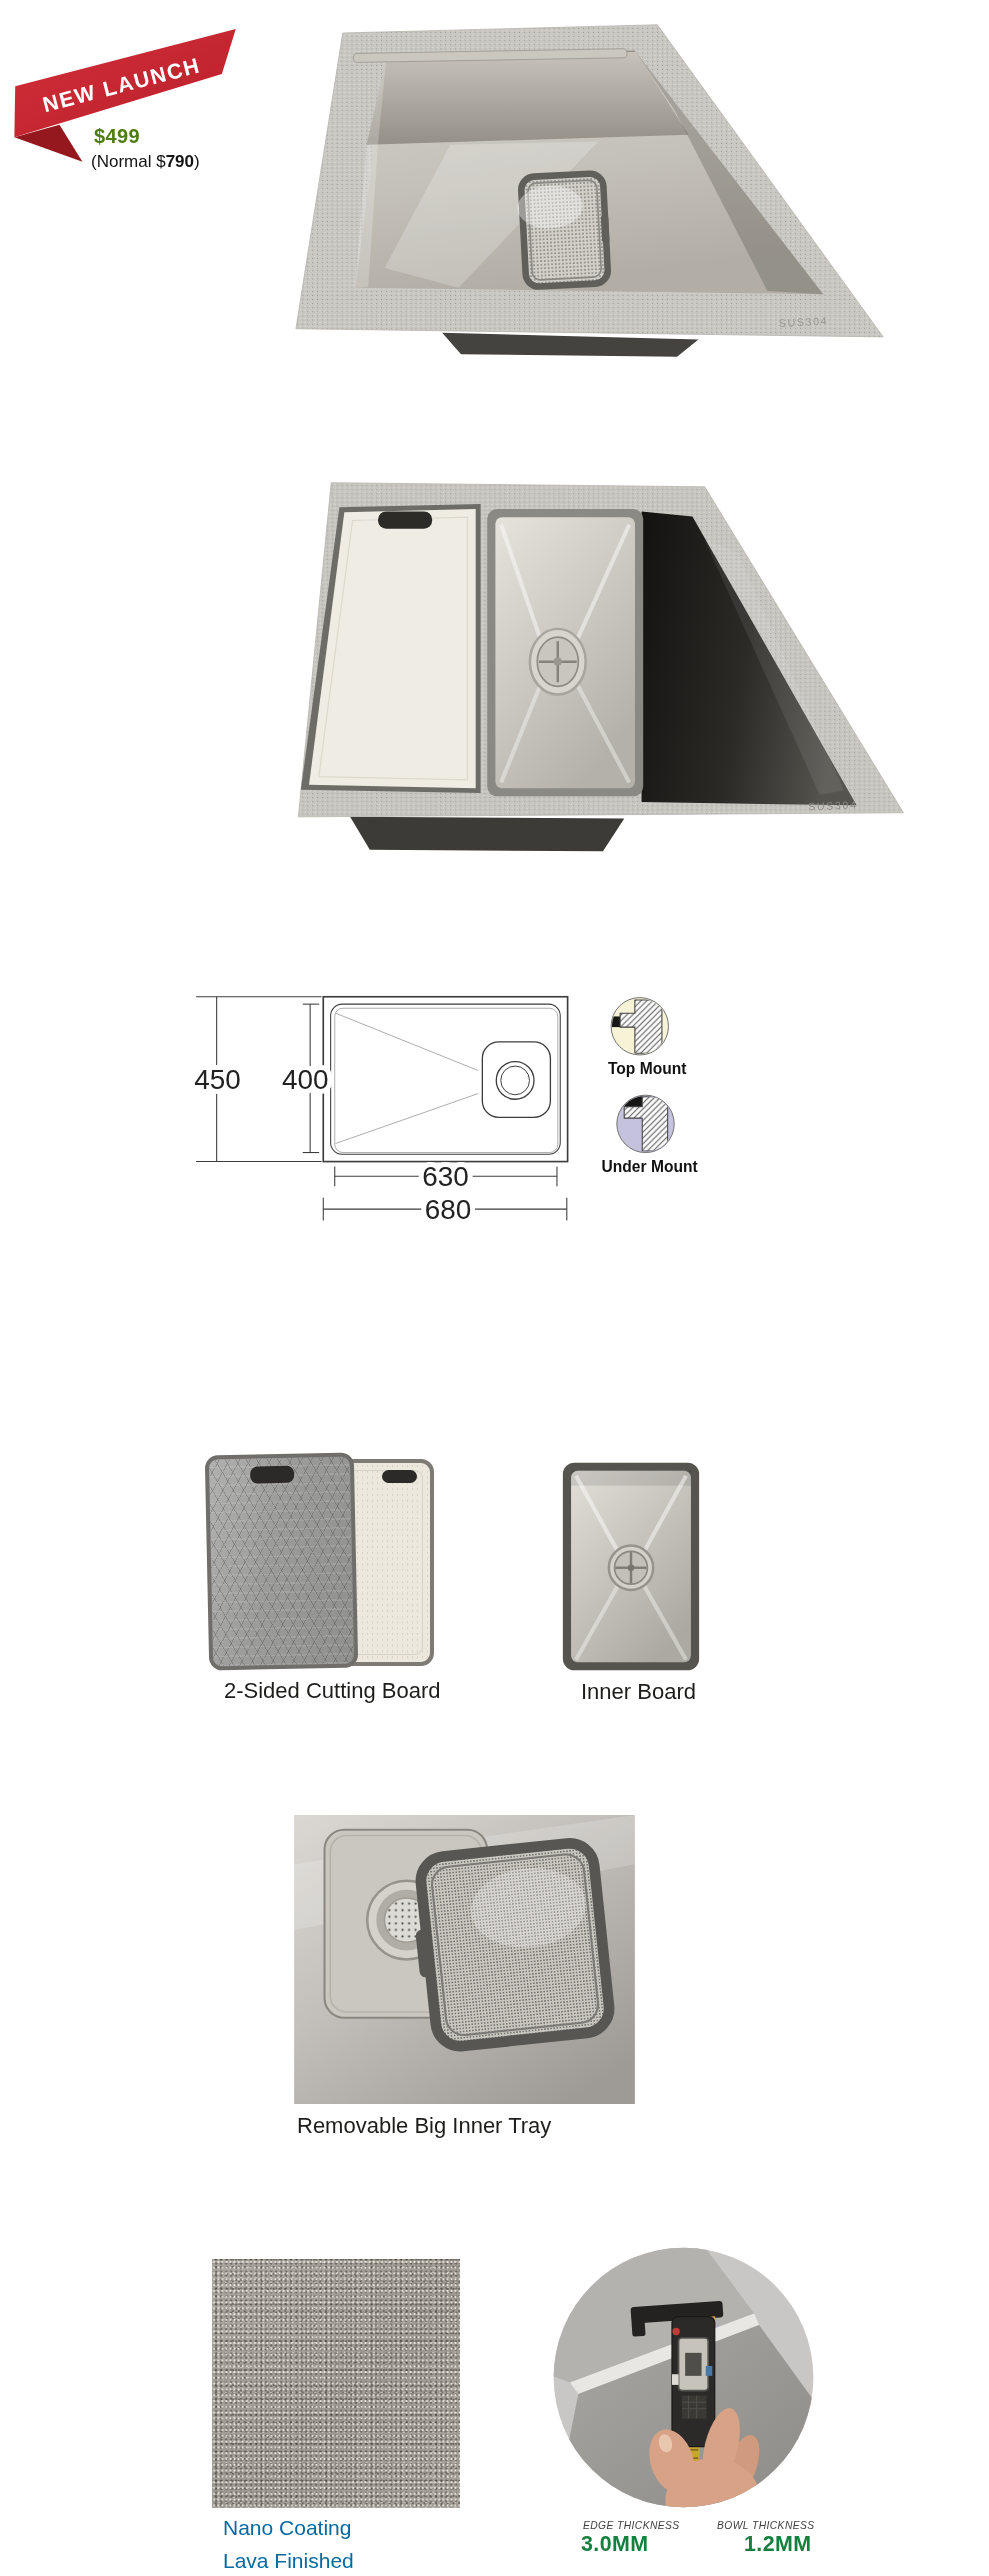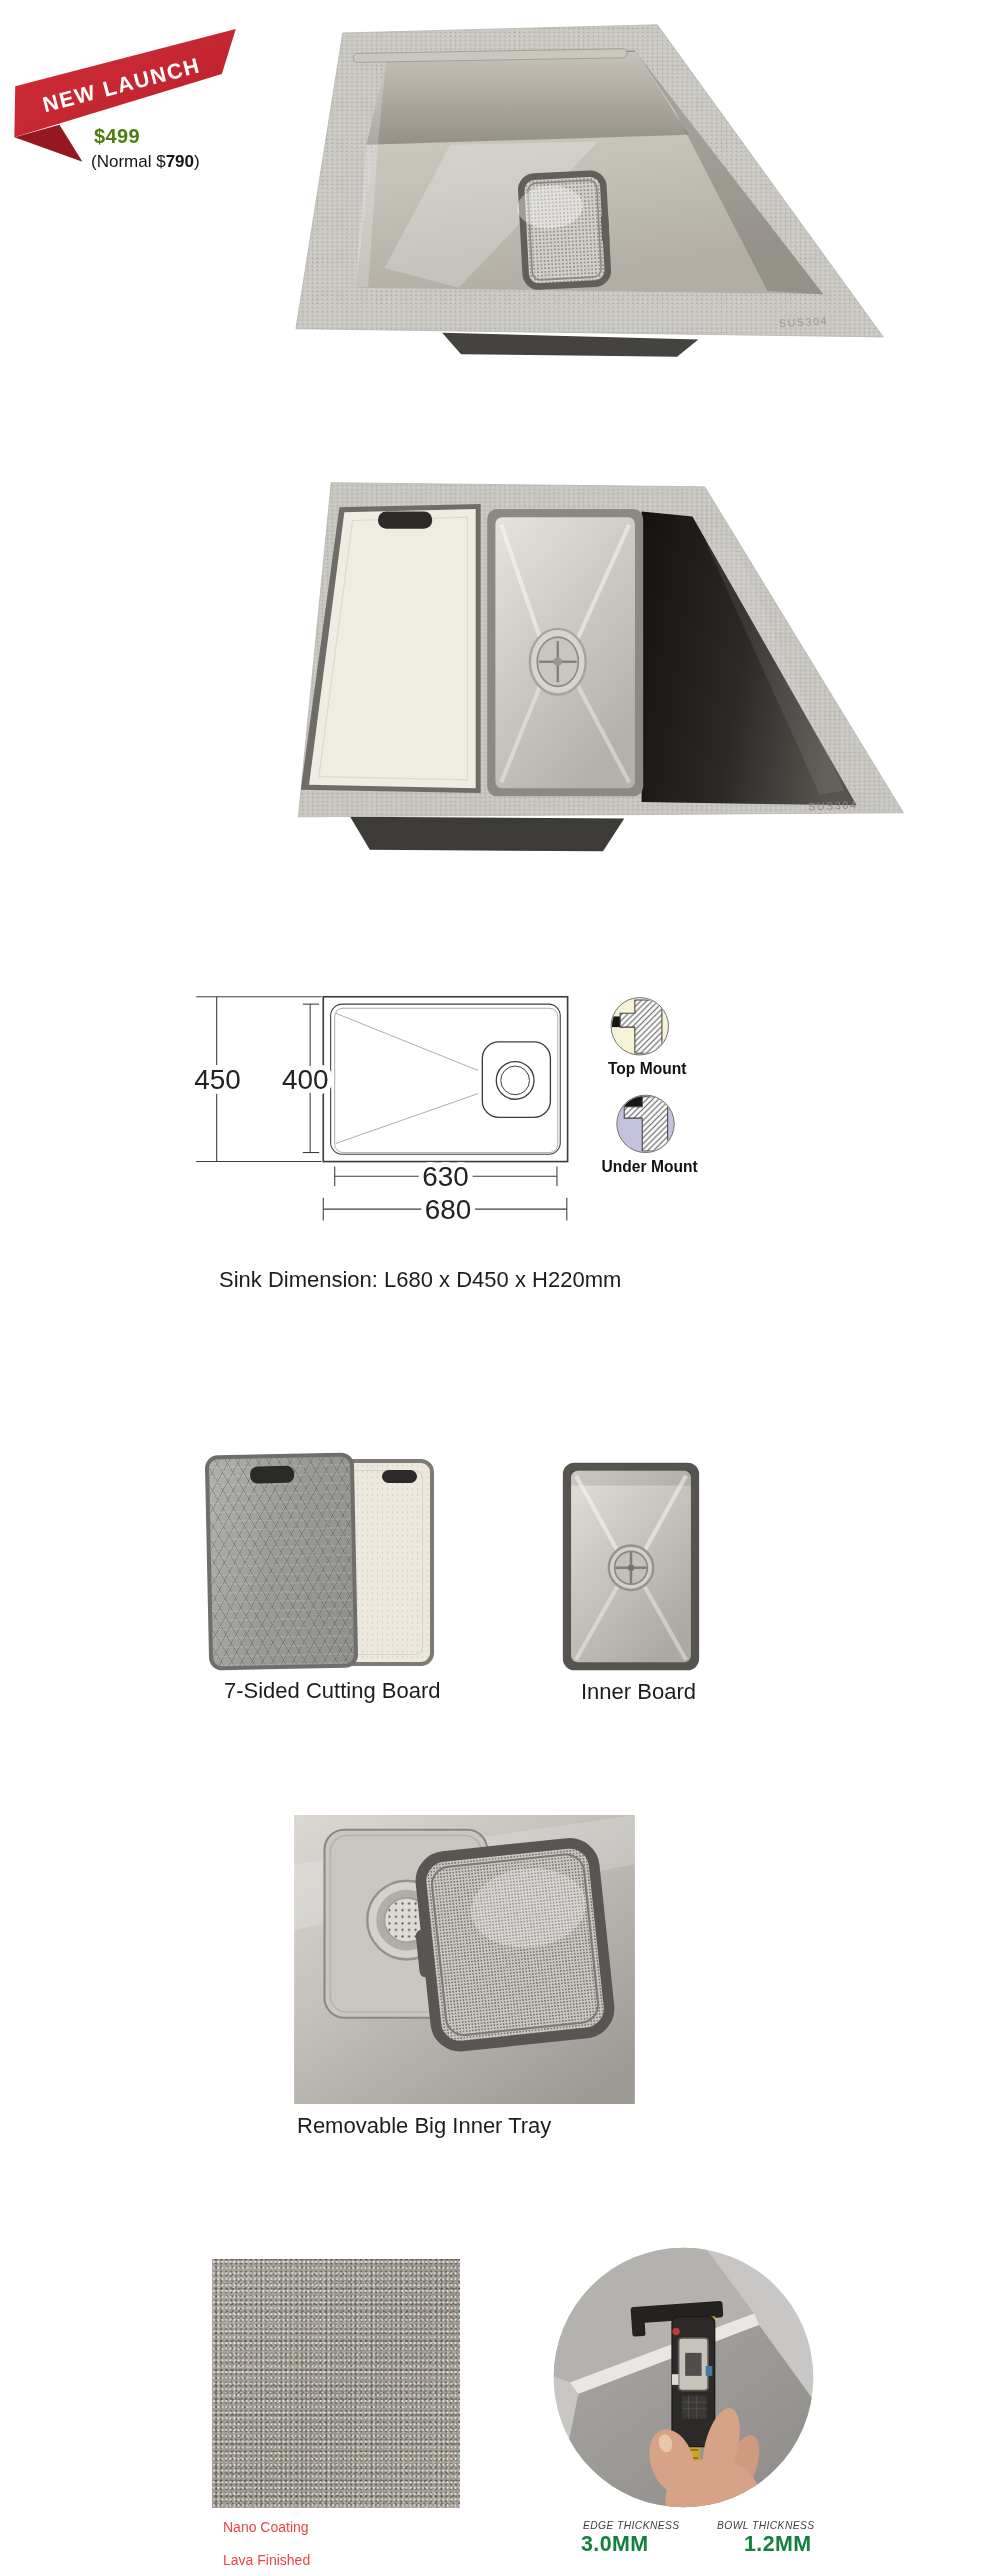--- a/index.html
+++ b/index.html
@@ -5,21 +5,21 @@
   html,body{margin:0;padding:0;background:#ffffff;}
   .page{
     position:relative;width:989px;height:2576px;background:#fff;overflow:hidden;
     font-family:"Liberation Sans", sans-serif;color:#1d1d1b;
   }
   .abs{position:absolute;}
   .price{font-size:20px;font-weight:bold;color:#4d7c0f;letter-spacing:0.4px;}
   .normal-price{font-size:17px;color:#141414;text-align:right;}
   .normal-price b{font-weight:bold;}
   .caption{font-size:22px;color:#1d1d1b;white-space:nowrap;}
-  .coating-caption{font-size:14px;line-height:33px;color:#ef4444;}
+  .coating-caption{font-size:21px;line-height:33px;color:#0369a1;}
   .thick-label{font-size:10.3px;font-style:italic;color:#3f3f3f;letter-spacing:0.4px;white-space:nowrap;}
   .thick-value{font-size:21.4px;font-weight:bold;color:#15803d;letter-spacing:0.4px;white-space:nowrap;}
   
   .board-gray{
     left:207px;top:1454px;width:141px;height:207px;border:4.1px solid #6f6e6b;border-radius:13px;
     transform:rotate(-1.2deg);z-index:2;
     background-color:#9b9b99;
     background-image:
       repeating-linear-gradient(60deg, rgba(58,58,56,.28) 0 0.8px, transparent 0.8px 9px),
       repeating-linear-gradient(-60deg, rgba(58,58,56,.28) 0 0.8px, transparent 0.8px 9px),
@@ -211,30 +211,29 @@
     <g>
       <circle cx="566" cy="173" r="35" fill="#c5c2de" stroke="#6f6f6f" stroke-width="1.2"></circle>
       <g clip-path="url(#clipUnder)">
         <rect x="531" y="139" width="31" height="13" fill="#161614"></rect>
         <path d="M540,152 H562 V140 H593 V206 H562 V166 H540 Z" fill="url(#hatch)" stroke="#444444" stroke-width="1.3"></path>
       </g>
     </g>
     <text x="571" y="232" text-anchor="middle" font-size="19" font-weight="bold" fill="#111111">Under Mount</text>
   </svg>
 
-  <div class="abs caption" style="left:219px;top:1267px;">Sink Dimension: L680 x D450 x H220mm</div>
 
   <div class="abs board-cream">
     <div class="board-groove"></div>
     <div class="board-handle" style="left:77px;top:6.6px;width:35px;height:13px;"></div>
   </div>
   <div class="abs board-gray">
     <div class="board-handle" style="left:41px;top:8.2px;width:44px;height:16.4px;"></div>
   </div>
-  <div class="abs caption" style="left:224px;top:1678px;">7-Sided Cutting Board</div>
+  <div class="abs caption" style="left:224px;top:1678px;">2-Sided Cutting Board</div>
 
   <svg class="abs" style="left:561px;top:1461px;" width="140" height="211" viewBox="0 0 170 257">
     <defs>
       <linearGradient id="ginner2" x1="0" y1="0" x2=".7" y2="1">
         <stop offset="0" stop-color="#e2dfd9"></stop>
           <stop offset="1" stop-color="#aca9a2"></stop>
       </linearGradient>
     </defs>
     <rect x="2" y="2" width="166" height="253" rx="14" fill="#56544f"></rect>
     <rect x="12" y="12" width="146" height="233" rx="8" fill="url(#ginner2)"></rect>

